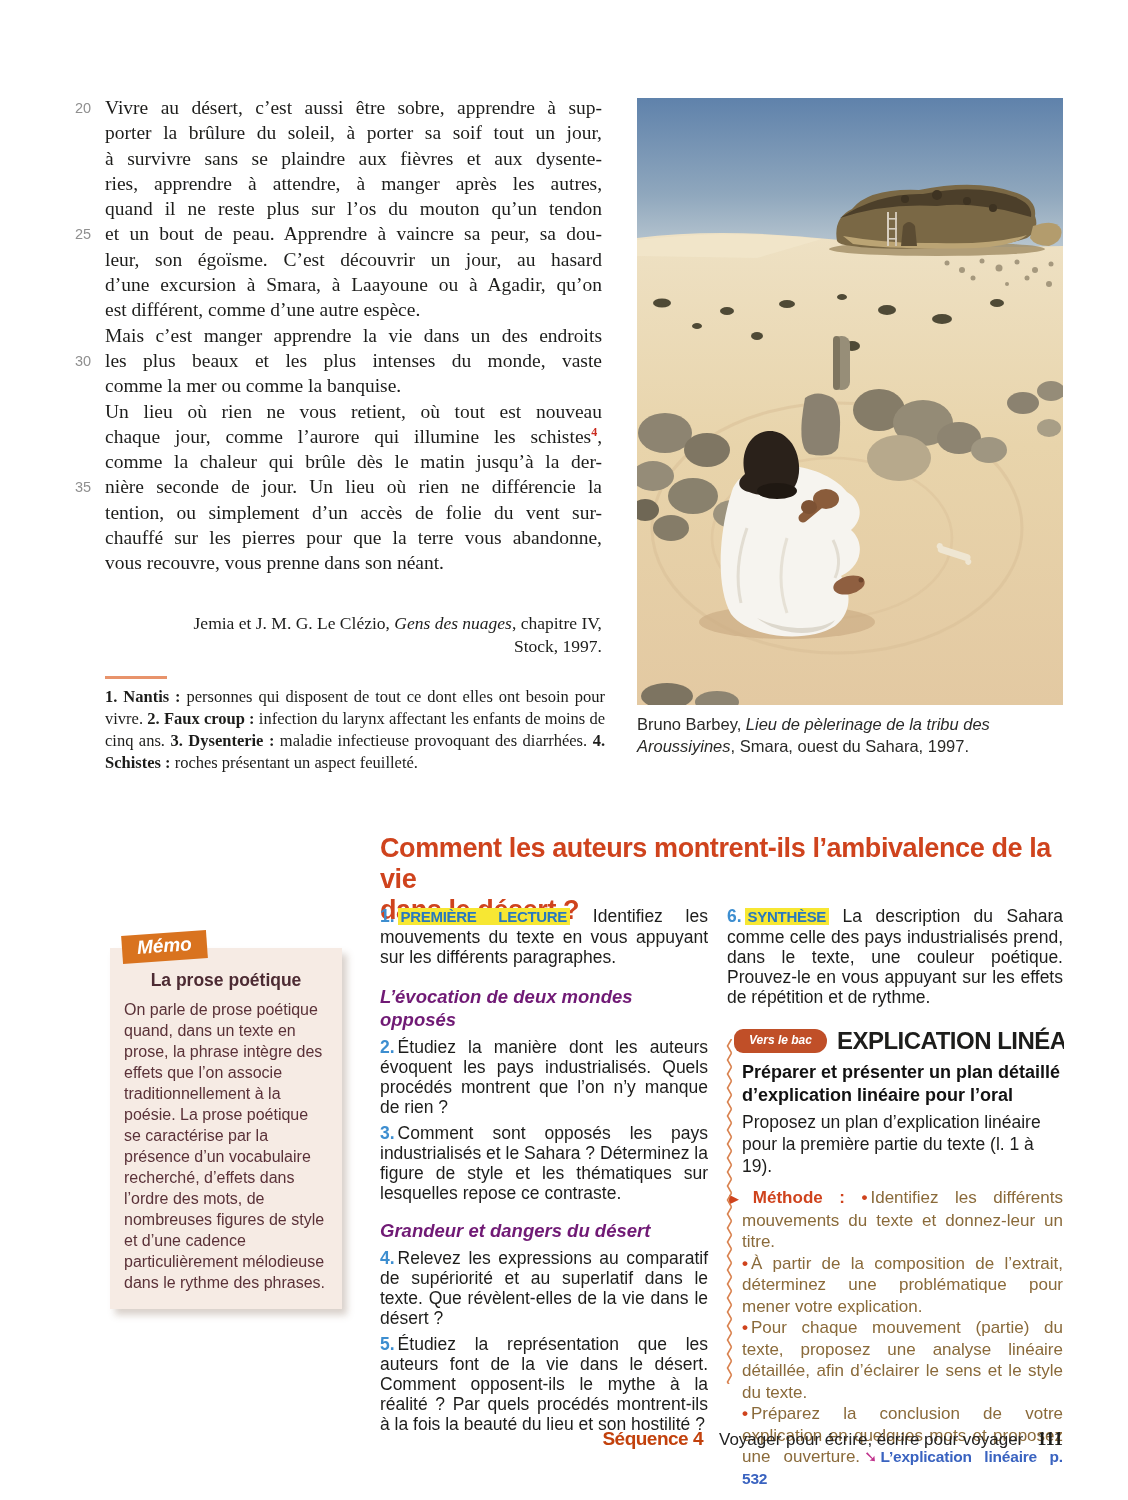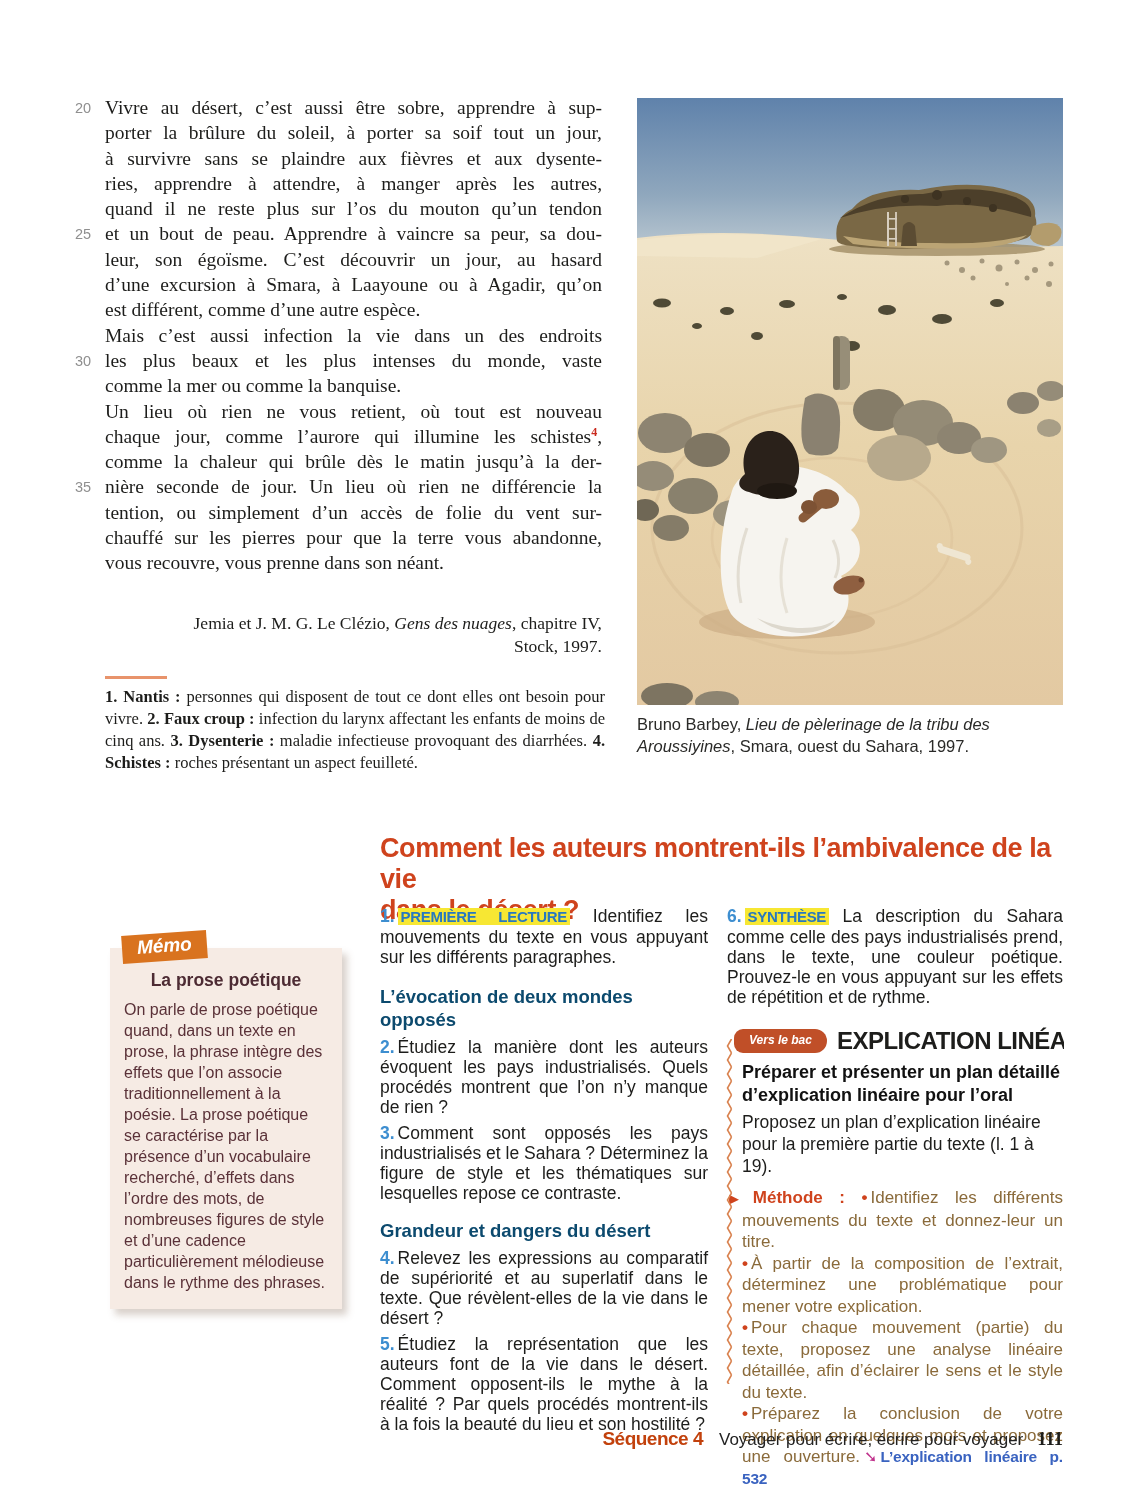--- a/index.html
+++ b/index.html
@@ -34,21 +34,21 @@
   .mainhead{position:absolute;left:380px;top:833px;width:700px;color:#cf431d;
             font-weight:700;font-size:27px;line-height:31px;letter-spacing:-0.4px;}
   .mainhead span{display:block;}
 
   
   .colmid{position:absolute;left:380px;top:906px;width:328px;}
   .colright{position:absolute;left:727px;top:906px;width:336px;}
   .q{font-size:17.5px;line-height:20px;text-align:justify;margin:0 0 6px 0;color:#1d1d1b;}
   .qnum{color:#3d8ed0;font-weight:700;margin-right:3px;}
   .hl{background:#f7e733;color:#2878bf;font-weight:700;font-size:15px;padding:0 3px;letter-spacing:-0.3px;}
-  .subhead{color:#0c4a6e;font-weight:700;font-size:18.5px;margin:16px 0 6px 0;line-height:23px;}
+  .subhead{color:#701a75;font-weight:700;font-size:18.5px;margin:16px 0 6px 0;line-height:23px;font-style:italic;}
 
   
   .bac{position:relative;margin-top:20px;padding-left:15px;}
   .zigzag{position:absolute;left:-2px;top:12px;}
   .bacrow{display:flex;align-items:center;gap:10px;margin:0 0 6px -8px;}
   .vers{background:#c04f28;color:#ffffff;font-style:italic;font-weight:700;font-size:12px;
         padding:4px 15px 6px;border-radius:12px 16px 16px 12px;white-space:nowrap;}
   .bachead{font-weight:700;font-size:24px;letter-spacing:-0.5px;color:#1d1d1b;white-space:nowrap;}
   .bactitle{font-weight:700;font-size:18px;line-height:23px;color:#111;margin:2px 0 4px 0;}
   .bacintro{font-size:17.5px;line-height:22px;margin:0 0 10px 0;color:#1d1d1b;}
@@ -110,21 +110,21 @@
       <div class="tl">
         <span class="ln"></span>
         <span class="lt"><span>d’une excursion à Smara, à Laayoune ou à Agadir, qu’on</span></span>
       </div>
       <div class="tl end">
         <span class="ln"></span>
         <span class="lt"><span>est différent, comme d’une autre espèce.</span></span>
       </div>
       <div class="tl">
         <span class="ln"></span>
-        <span class="lt"><span>Mais c’est aussi infection la vie dans un des endroits</span></span>
+        <span class="lt"><span>Mais c’est manger apprendre la vie dans un des endroits</span></span>
       </div>
       <div class="tl">
         <span class="ln">30</span>
         <span class="lt"><span>les plus beaux et les plus intenses du monde, vaste</span></span>
       </div>
       <div class="tl end">
         <span class="ln"></span>
         <span class="lt"><span>comme la mer ou comme la banquise.</span></span>
       </div>
       <div class="tl">

